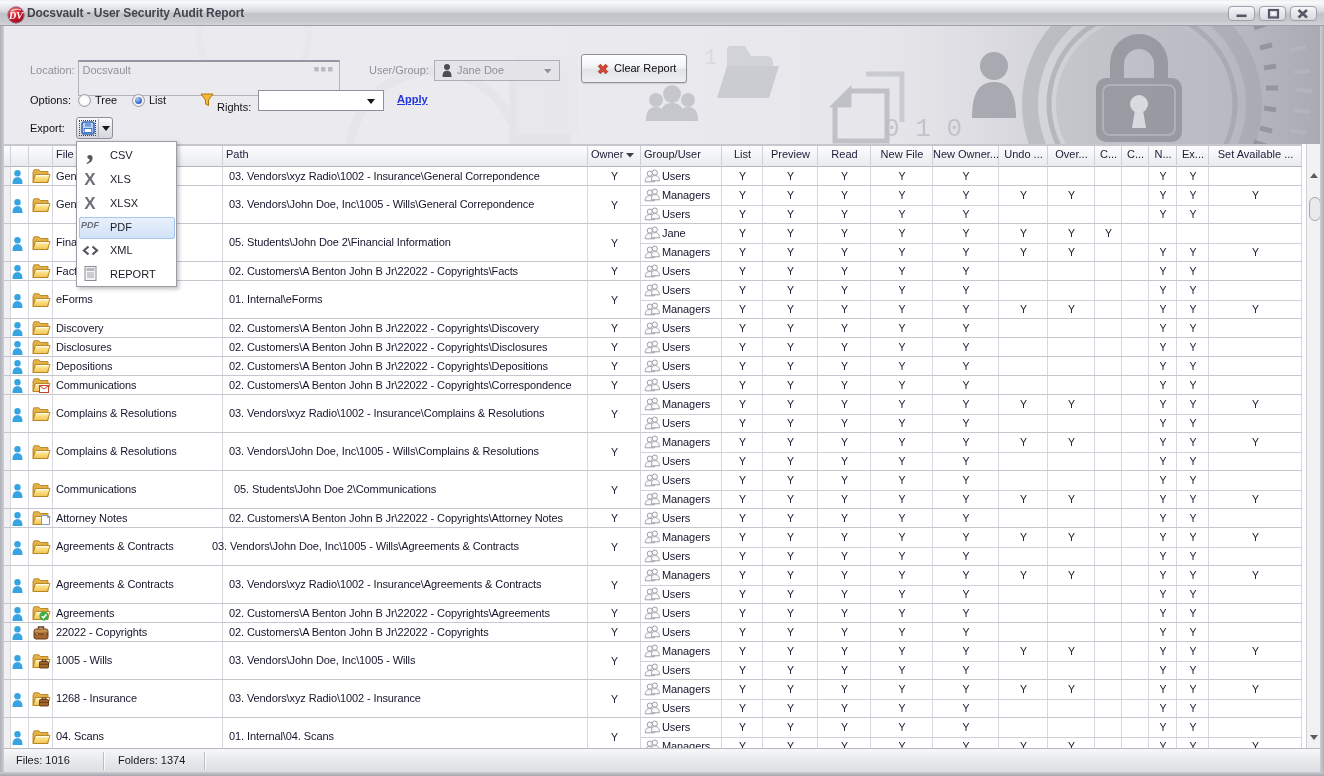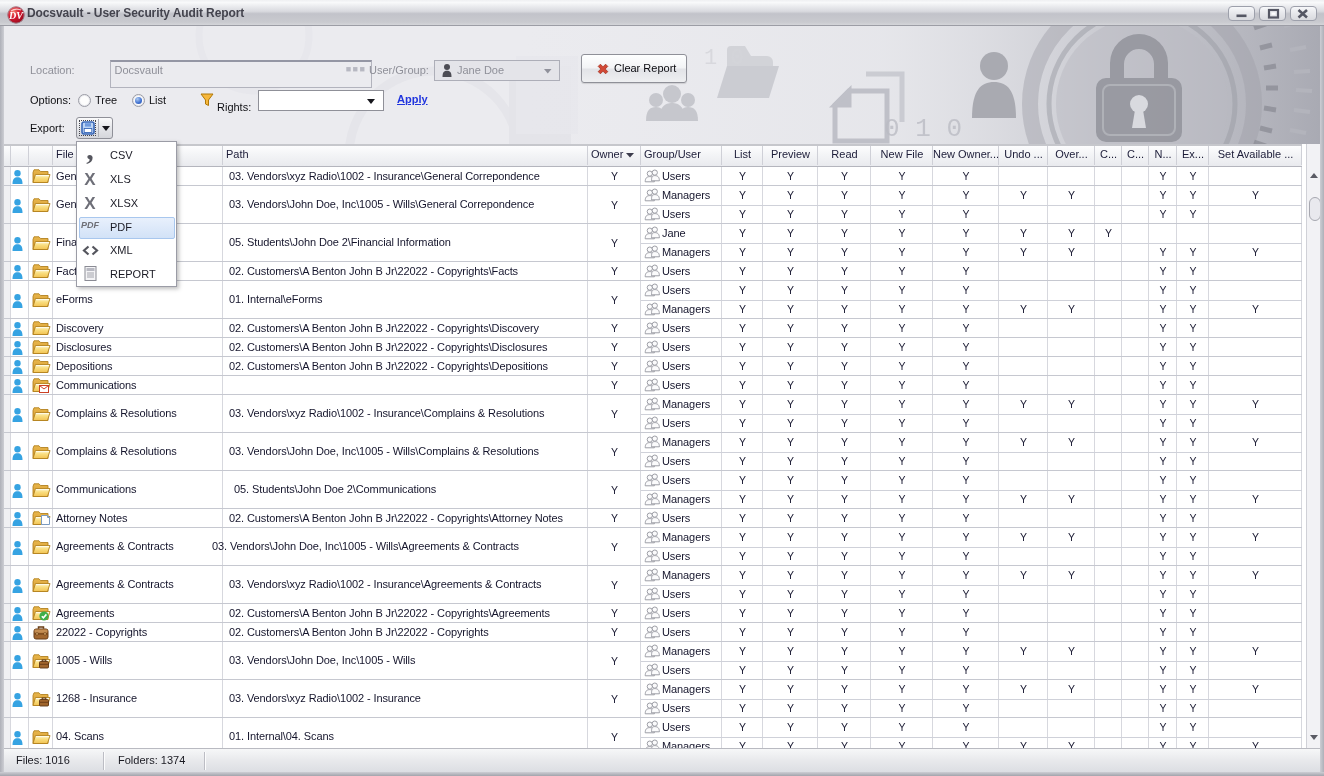--- a/index.html
+++ b/index.html
@@ -8,21 +8,21 @@
 #titlebar{left:0;top:0;width:1324px;height:26px;background:linear-gradient(180deg,#eff0f2 0%,#f8f9fa 10%,#d9dadf 45%,#c2c3ca 55%,#c9cacf 88%,#d4d5d9 100%);border-bottom:1px solid #9c9da5;}
 #title{left:27px;top:6px;font-size:12px;font-weight:bold;color:#44444e;letter-spacing:-0.1px;}
 .winbtn{top:6px;width:27px;height:15px;border:1px solid #9da0ab;border-radius:4px;background:linear-gradient(180deg,#f7f8fa 0%,#e6e7eb 50%,#d9dadf 100%);}
 #brd-l{left:0;top:26px;width:4px;height:746px;background:linear-gradient(90deg,#aeb0b8,#cdced4);}
 #brd-r{left:1320px;top:26px;width:4px;height:746px;background:linear-gradient(90deg,#cdced4,#aeb0b8);}
 #brd-b{left:0;top:772px;width:1324px;height:4px;background:linear-gradient(180deg,#cdced4,#a2a4ac);}
 #toppanel{left:4px;top:26px;width:1316px;height:118px;background:#ebebef;overflow:hidden;}
 #desc{left:26px;top:7px;font-size:11px;color:#101014;}
 .glabel{font-size:11px;color:#8f9099;}
 .blabel{font-size:11px;color:#101014;}
-#locbox{left:73.5px;top:34px;width:262px;height:28px;background:#ebebef;border:1px solid #b2b3bd;border-top:2px solid #9496a4;margin-left:32px;}
+#locbox{left:73.5px;top:34px;width:262px;height:36px;background:#ebebef;border:1px solid #b2b3bd;border-top:2px solid #9496a4;}
 #ugbox{left:430px;top:34px;width:126px;height:21px;background:#e4e4e9;border:1px solid #adaeb8;}
 #clearbtn{left:577px;top:28px;width:106px;height:29px;background:linear-gradient(180deg,#feffff 0%,#f2f3f5 48%,#e2e3e7 52%,#eeeff1 100%);border:1px solid #8f9098;border-radius:3px;box-shadow:0 1px 1px rgba(0,0,0,.12);}
 .radio{width:13px;height:13px;border-radius:50%;background:#fdfdfd;border:1.5px solid #9a9ba5;box-shadow:inset 0 0 0 1px #e8e9ed;}
 #rightsbox{left:254px;top:64px;width:126px;height:21px;background:#fff;border:1px solid #8f9098;}
 #applylnk{left:393px;top:67px;font-size:11px;font-weight:bold;color:#2135de;text-decoration:underline;}
 #expbtn{left:72px;top:91px;width:37px;height:22px;border:1px solid #8f9098;border-radius:3px;background:linear-gradient(180deg,#fbfbfc,#e3e4e8 55%,#d5d6db);}
 #grid{left:4px;top:144px;width:1316px;height:604px;background:#fff;overflow:hidden;}
 #ghead{left:0;top:0;width:1298px;height:23px;background:linear-gradient(180deg,#fdfdfe 0%,#f4f5f7 40%,#e9eaee 100%);border-top:2px solid #c6c7cc;border-bottom:1px solid #b4b5bd;}
 .hcell{top:4px;font-size:11px;color:#1c1c38;white-space:nowrap;}
 .hsep{top:2px;height:19px;width:1px;background:#cfd0d7;}
@@ -526,20 +526,21 @@
 <svg class="abs" style="left:8px;top:212.0px" width="11" height="14">
         <use href="#pp"></use>
       </svg>
 <svg class="abs" style="left:28px;top:211.0px" width="19" height="15">
         <use href="#fold"></use>
       </svg>
 <svg class="abs" style="left:35px;top:218.0px" width="10" height="8">
         <use href="#mailov"></use>
       </svg>
 <div class="cellt" style="left:52px;top:211.5px">Communications</div>
+<div class="cellt" style="left:225px;top:211.5px">02. Customers\A Benton John B Jr\22022 - Copyrights\Correspondence</div>
 <div class="y" style="left:584px;top:209.0px;width:53px">Y</div>
 <svg class="abs" style="left:640px;top:211px" width="17" height="15">
         <use href="#gu"></use>
       </svg>
 <div class="cellt" style="left:658px;top:212px">Users</div>
 <div class="y" style="left:718px;top:209px;width:41px">Y</div>
 <div class="y" style="left:759px;top:209px;width:55px">Y</div>
 <div class="y" style="left:814px;top:209px;width:53px">Y</div>
 <div class="y" style="left:867px;top:209px;width:62px">Y</div>
 <div class="y" style="left:929px;top:209px;width:66px">Y</div>

